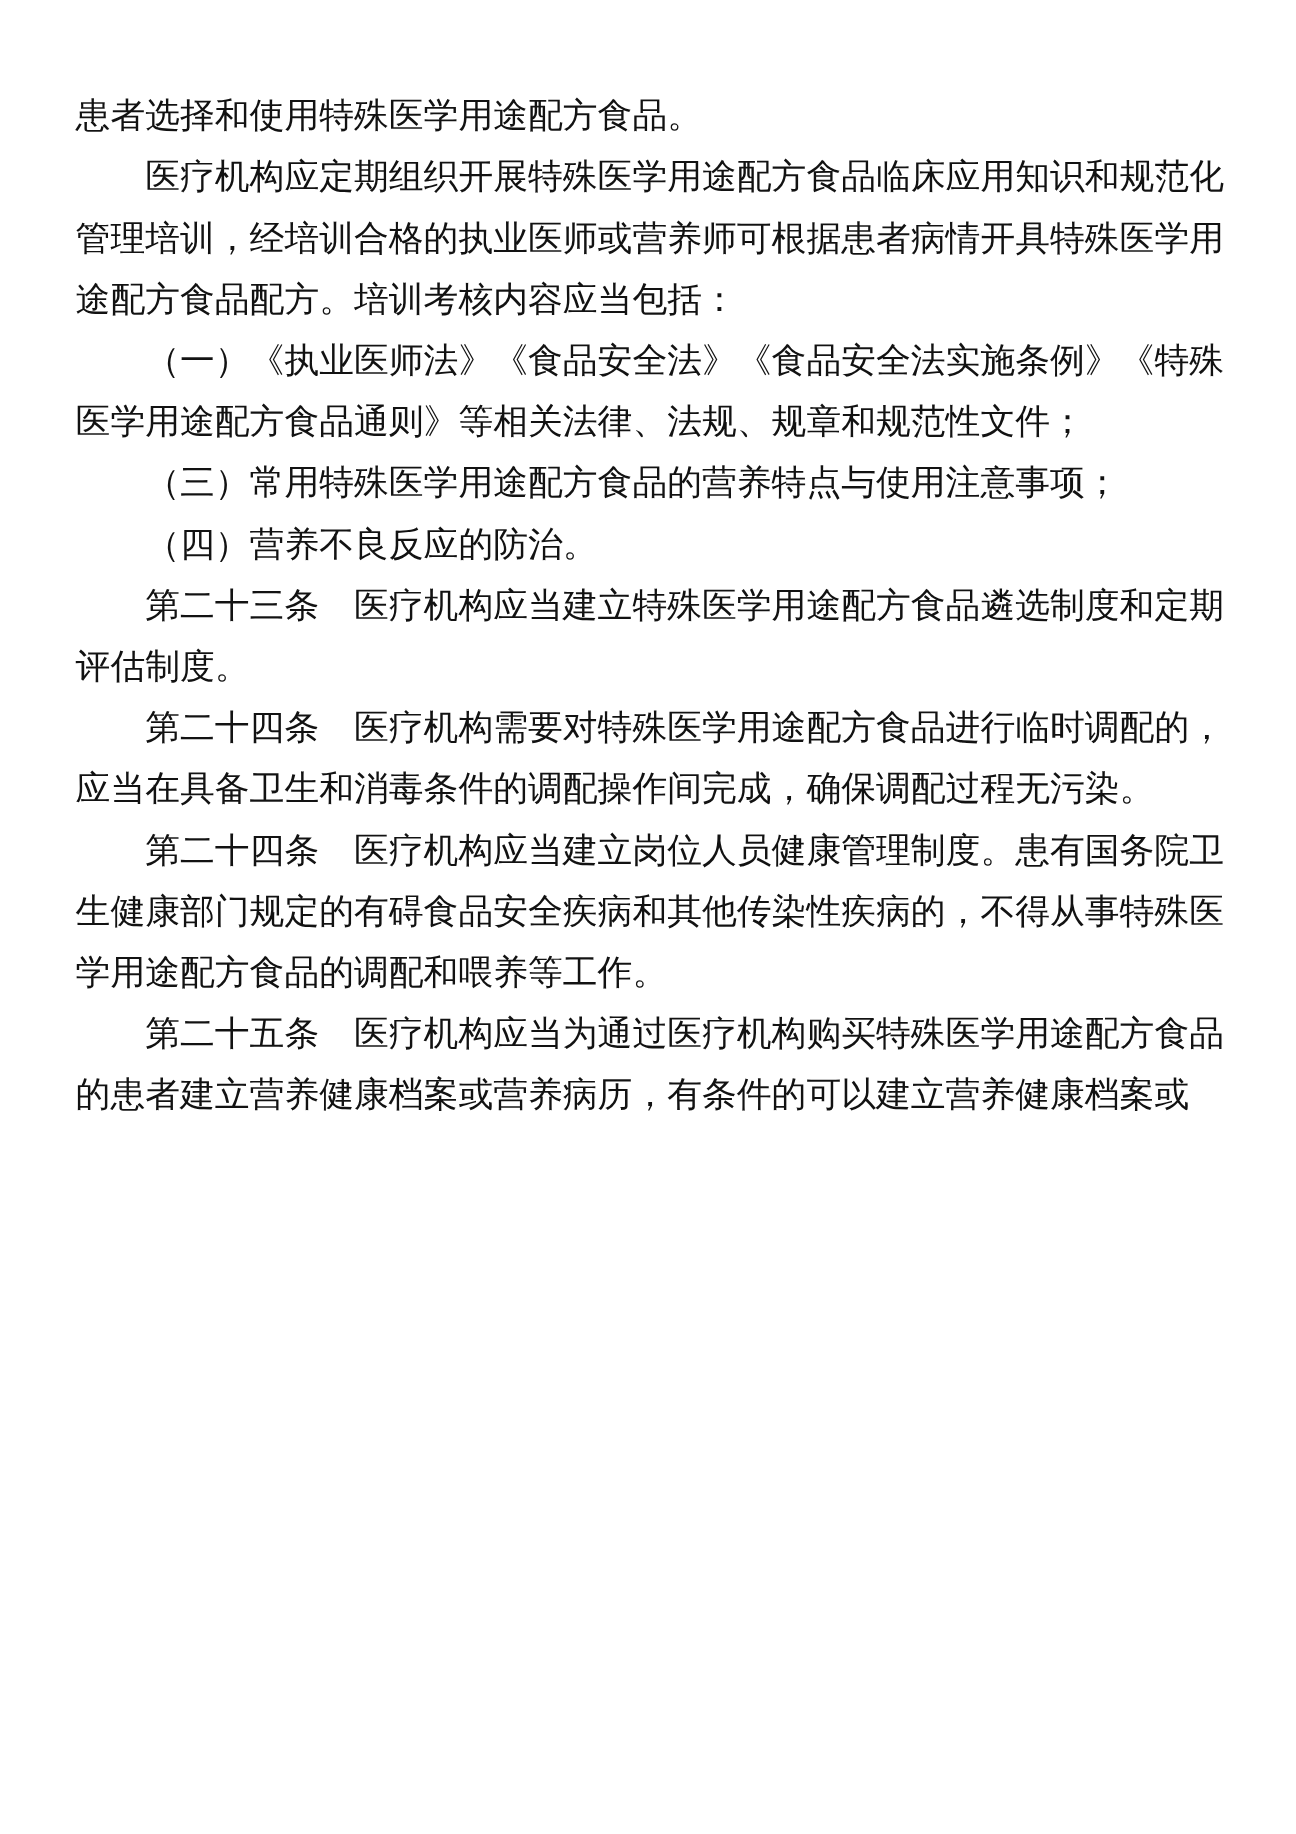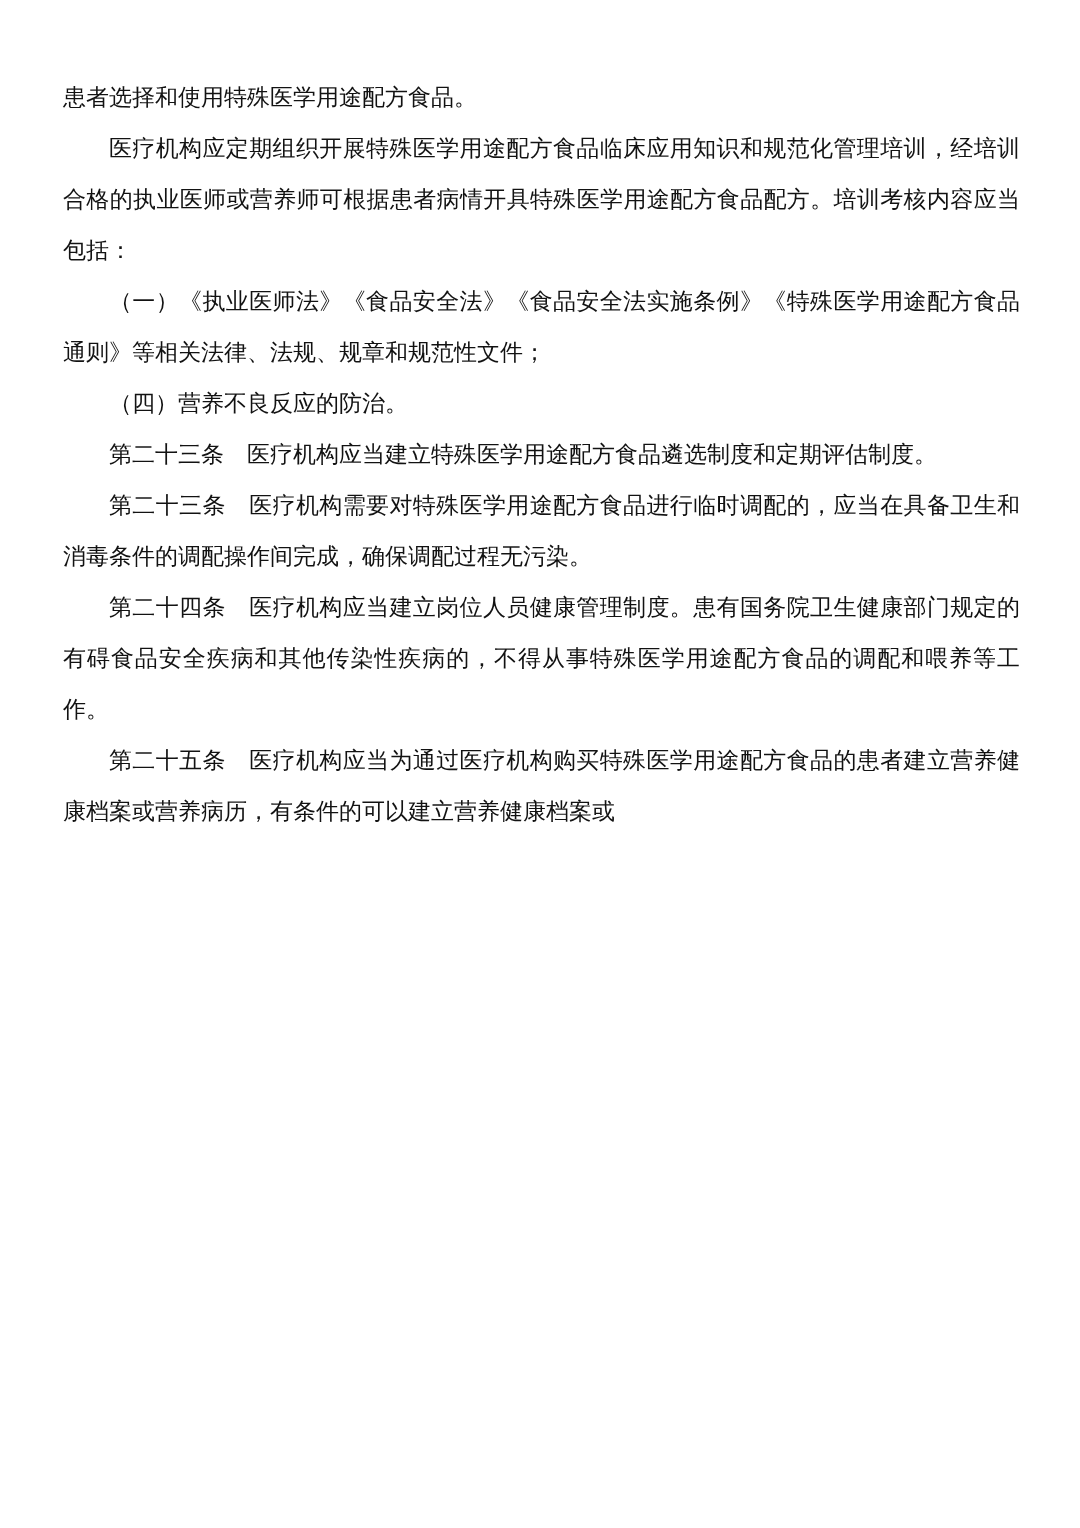--- a/index.html
+++ b/index.html
@@ -8,21 +8,21 @@
     background: #ffffff;
   }
   .page {
     width: 1080px;
     min-height: 1528px;
     box-sizing: border-box;
     margin: 0 auto;
     background: #ffffff;
     padding: 72px 60px 40px 63px;
     font-family: "Liberation Serif", "DejaVu Serif", serif;
-    font-size: 23px;
+    font-size: 29px;
     line-height: 51px;
     color: #121212;
     text-align: justify;
   }
   .page p {
     margin: 0;
     padding: 0;
     text-indent: 2em;
     word-break: break-all;
   }
@@ -30,18 +30,19 @@
     text-indent: 0;
   }
 </style>
 </head>
 <body>
 
 <div class="page">
   <p class="no-indent">患者选择和使用特殊医学用途配方食品。</p>
   <p>医疗机构应定期组织开展特殊医学用途配方食品临床应用知识和规范化管理培训，经培训合格的执业医师或营养师可根据患者病情开具特殊医学用途配方食品配方。培训考核内容应当包括：</p>
   <p>（一）《执业医师法》《食品安全法》《食品安全法实施条例》《特殊医学用途配方食品通则》等相关法律、法规、规章和规范性文件；</p>
+  <p>（三）常用特殊医学用途配方食品的营养特点与使用注意事项；</p>
   <p>（四）营养不良反应的防治。</p>
   <p>第二十三条　医疗机构应当建立特殊医学用途配方食品遴选制度和定期评估制度。</p>
-  <p>第二十三条　医疗机构需要对特殊医学用途配方食品进行临时调配的，应当在具备卫生和消毒条件的调配操作间完成，确保调配过程无污染。</p>
+  <p>第二十四条　医疗机构需要对特殊医学用途配方食品进行临时调配的，应当在具备卫生和消毒条件的调配操作间完成，确保调配过程无污染。</p>
   <p>第二十四条　医疗机构应当建立岗位人员健康管理制度。患有国务院卫生健康部门规定的有碍食品安全疾病和其他传染性疾病的，不得从事特殊医学用途配方食品的调配和喂养等工作。</p>
   <p>第二十五条　医疗机构应当为通过医疗机构购买特殊医学用途配方食品的患者建立营养健康档案或营养病历，有条件的可以建立营养健康档案或</p>
 </div>
 
 </body></html>

